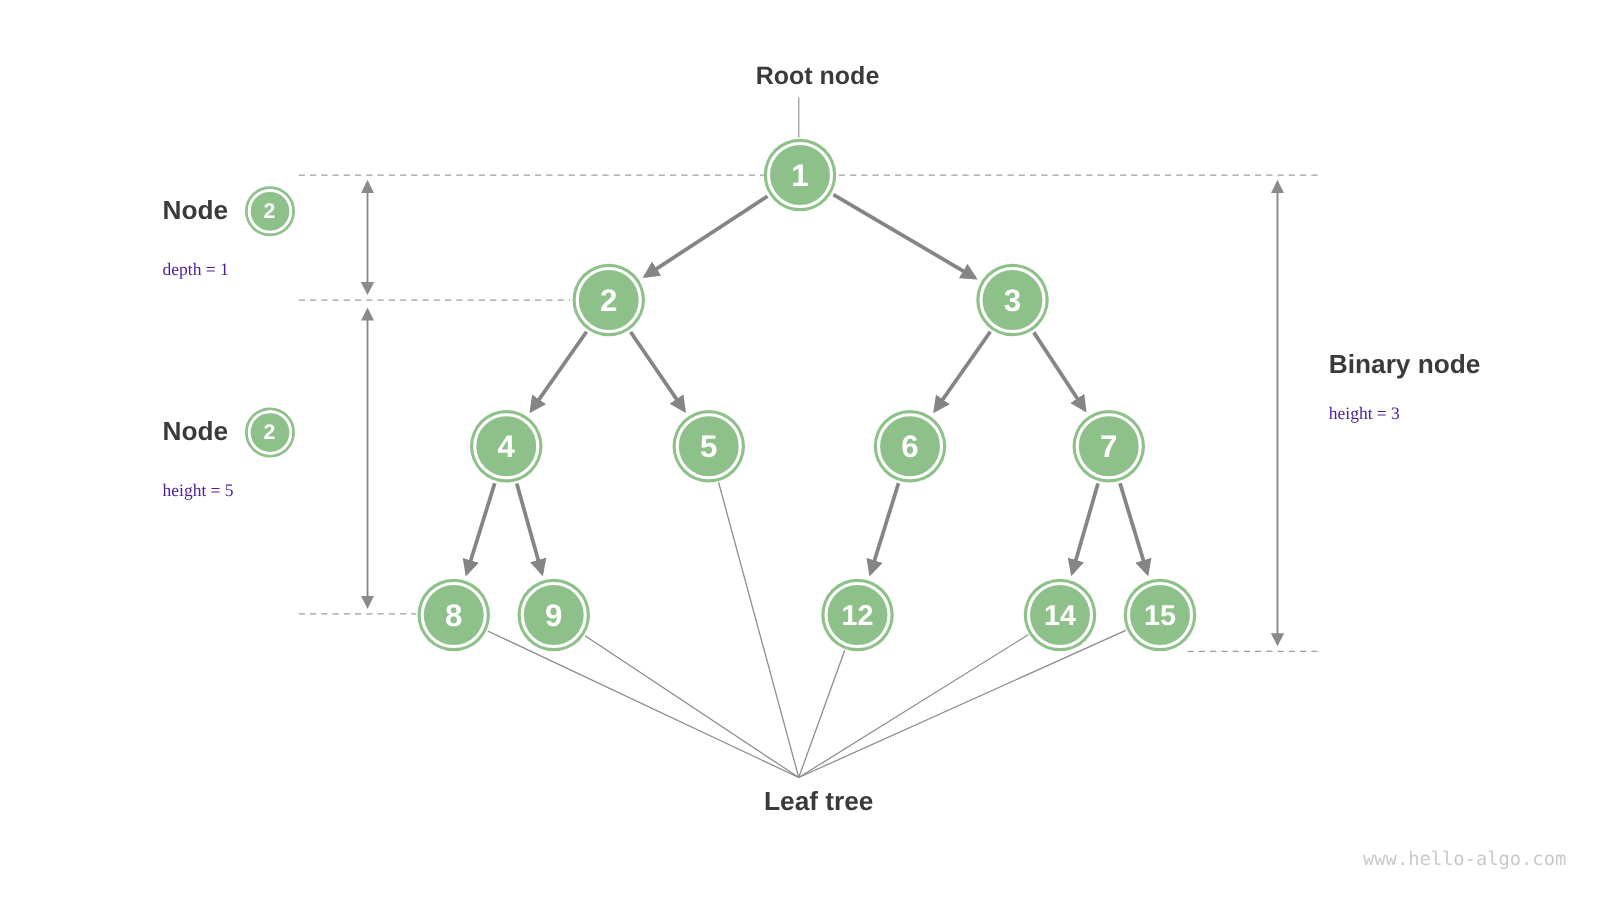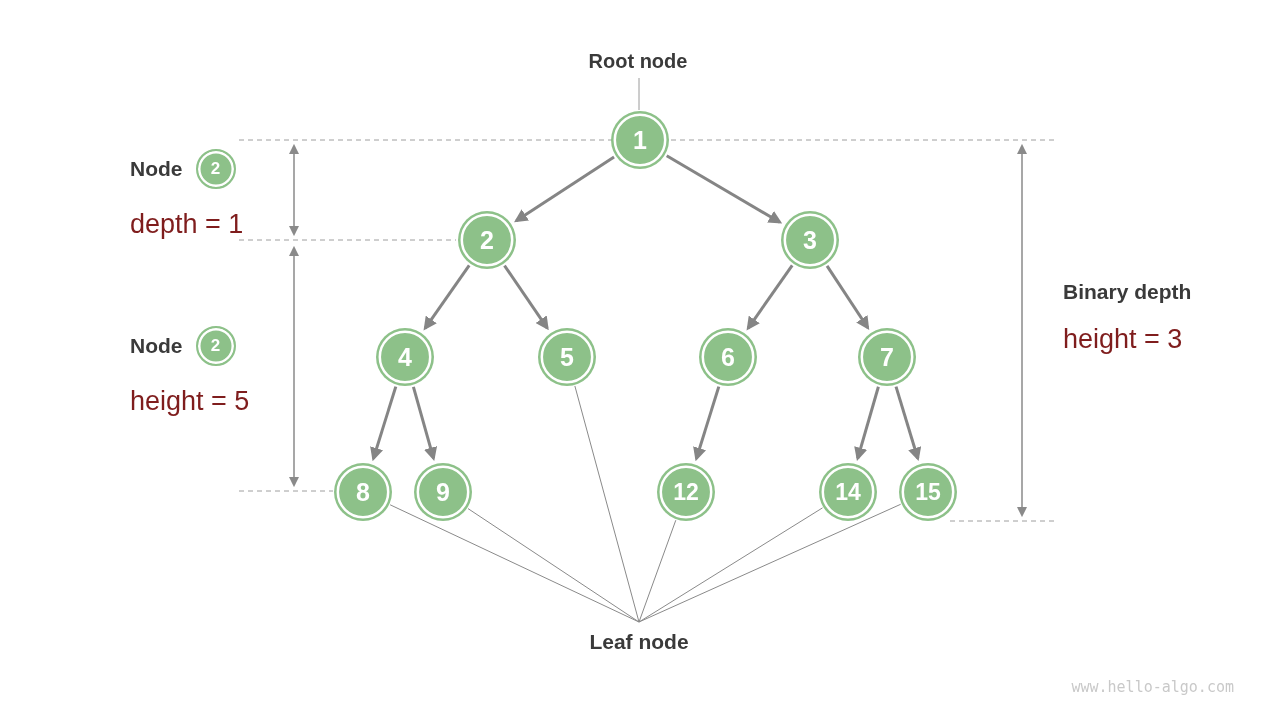--- a/index.html
+++ b/index.html
@@ -4,32 +4,32 @@
 <style>
   html,body{margin:0;padding:0;background:#ffffff;}
   .canvas{
     position:relative;width:1280px;height:720px;background:#ffffff;overflow:hidden;
     font-family:"Liberation Sans",sans-serif;
   }
   .canvas > svg{position:absolute;left:0;top:0;}
   .label-bold{
     position:absolute;font-weight:700;font-size:20px;color:#3a3a3a;white-space:nowrap;
   }
-  .centered{transform:translateX(-50%);}
+  .centered{transform:translateX(-50%);margin-left:16px;}
   .anno{position:absolute;}
   .anno-row{display:flex;align-items:center;gap:13px;text-align:center;}
   .anno-title{font-weight:700;font-size:21px;color:#3a3a3a;white-space:nowrap;}
   .badge{
     width:40px;height:40px;box-sizing:border-box;border-radius:50%;
     background:#8dc189;border:2.5px solid #8dc189;box-shadow:inset 0 0 0 2.5px #ffffff;
     display:flex;align-items:center;justify-content:center;
     color:#ffffff;font-weight:700;font-size:17px;
   }
   .anno-detail{
-    margin-top:20px;font-family:Liberation Sans, sans-serif;font-size:27px;color:#7f1d1d;
+    margin-top:20px;font-family:Liberation Serif, serif;font-size:14px;color:#4c1d95;
     white-space:nowrap;
   }
   .anno-detail.tight{}
   .watermark{
     position:absolute;font-family:"DejaVu Sans Mono",monospace;font-size:15px;color:#c9c9c9;
     white-space:nowrap;
   }
   .node-text{font-family:"Liberation Sans",sans-serif;font-weight:700;fill:#ffffff;}
   .guide-dash{stroke:#9e9e9e;stroke-width:1;stroke-dasharray:5 4;fill:none;}
   .measure{stroke:#8a8a8a;stroke-width:1.5;}
@@ -143,37 +143,37 @@
         <g transform="translate(928,492)">
           <circle r="29" fill="#8dc189"></circle>
           <circle r="25.2" fill="none" stroke="#ffffff" stroke-width="2.5"></circle>
           <text class="node-text" text-anchor="middle" dy="0.35em" font-size="23">15</text>
         </g>
       </g>
   </svg>
 
   <div class="label-bold centered" style="left:638px;top:50px;">Root node</div>
 
-  <div class="label-bold centered" style="left:639px;top:630px;font-size:21px;">Leaf node</div>
+  <div class="label-bold centered" style="left:639px;top:630px;font-size:21px;">Leaf tree</div>
 
   <div class="anno" style="left:130px;top:149px;">
     <div class="anno-row">
       <span class="anno-title">Node</span>
       <span class="badge">2</span>
     </div>
     <div class="anno-detail">depth = 1</div>
   </div>
 
   <div class="anno" style="left:130px;top:326px;">
     <div class="anno-row">
       <span class="anno-title">Node</span>
       <span class="badge">2</span>
     </div>
     <div class="anno-detail">height = 5</div>
   </div>
 
   <div class="anno" style="left:1063px;top:280px;">
-    <div class="anno-title">Binary depth</div>
+    <div class="anno-title">Binary node</div>
     <div class="anno-detail tight">height = 3</div>
   </div>
 
-  <div class="watermark" style="right:46px;top:678px;">www.hello-algo.com</div>
+  <div class="watermark" style="right:27px;top:678px;">www.hello-algo.com</div>
 </div>
 
 </body></html>

